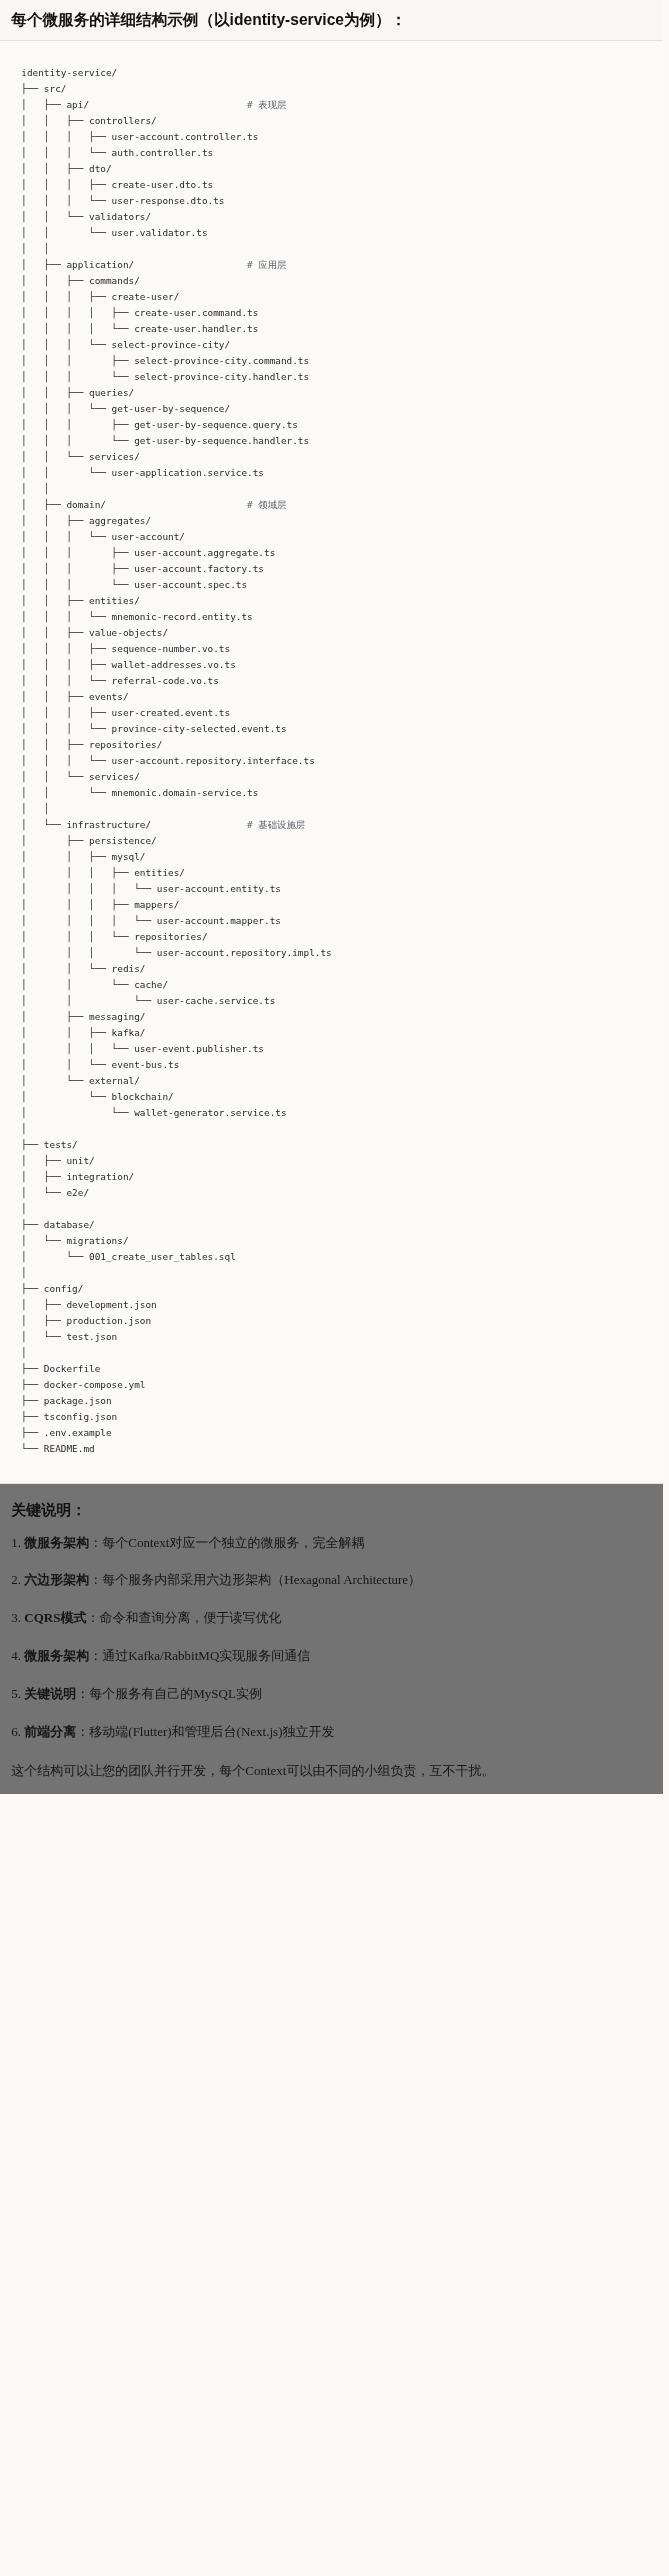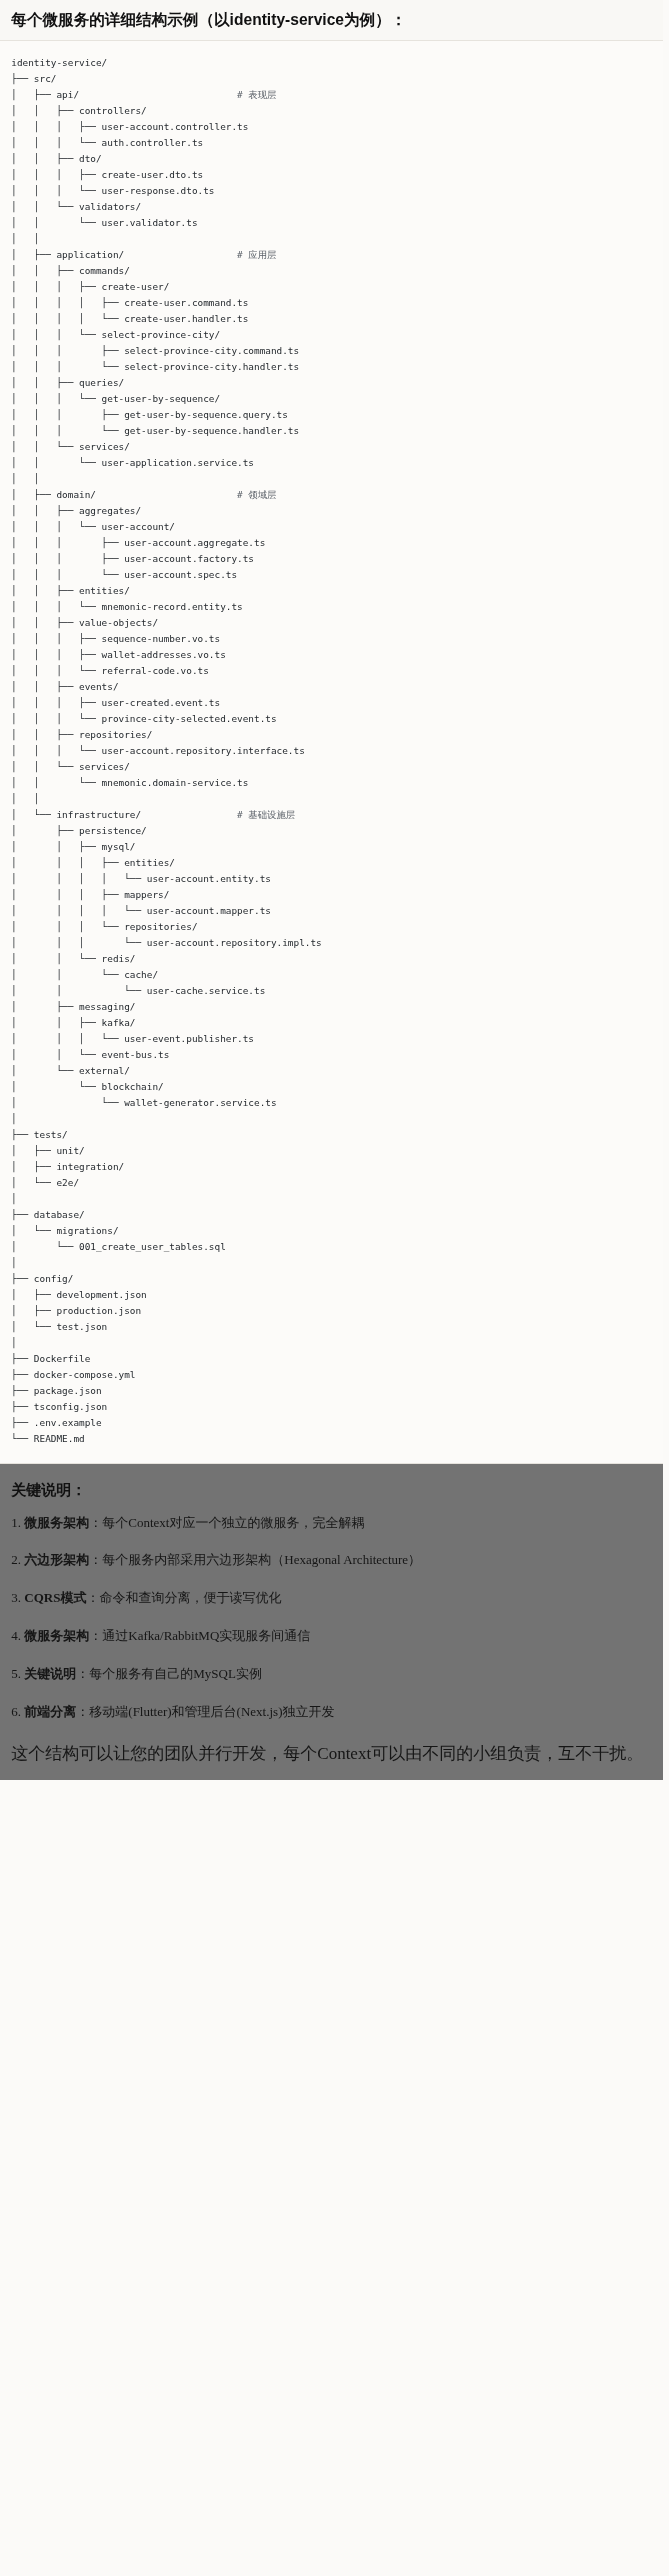--- a/index.html
+++ b/index.html
@@ -33,21 +33,21 @@
     letter-spacing: 0px;
   }
 
   
   .tree-block {
     background: #fcfbf9;
     padding: 13.8px 11.3px 16.3px 11.3px;
     border-bottom: 0.6px solid #e6e3dd;
   }
   pre.tree {
-    margin: 0;
+    margin: 10px;
     font-family: "DejaVu Sans Mono", "Liberation Mono", monospace;
     font-size: 9.4px;
     line-height: 16px;
     color: #24292e;
     white-space: pre;
     letter-spacing: 0px;
     tab-size: 4;
   }
   .tree .cmt {
     color: #5a6068;
@@ -91,21 +91,21 @@
     font-weight: bold;
   }
   ol.notes-list .note-sep {
     font-weight: normal;
   }
   ol.notes-list .note-desc {
     font-weight: normal;
   }
   .closing {
     font-family: "Liberation Serif", serif;
-    font-size: 17px;
+    font-size: 13px;
     line-height: 1.5;
     color: #161616;
     margin: 6.3px 0 0 0;
   }
 </style>
 </head>
 <body>
 
 <div class="page">
 

